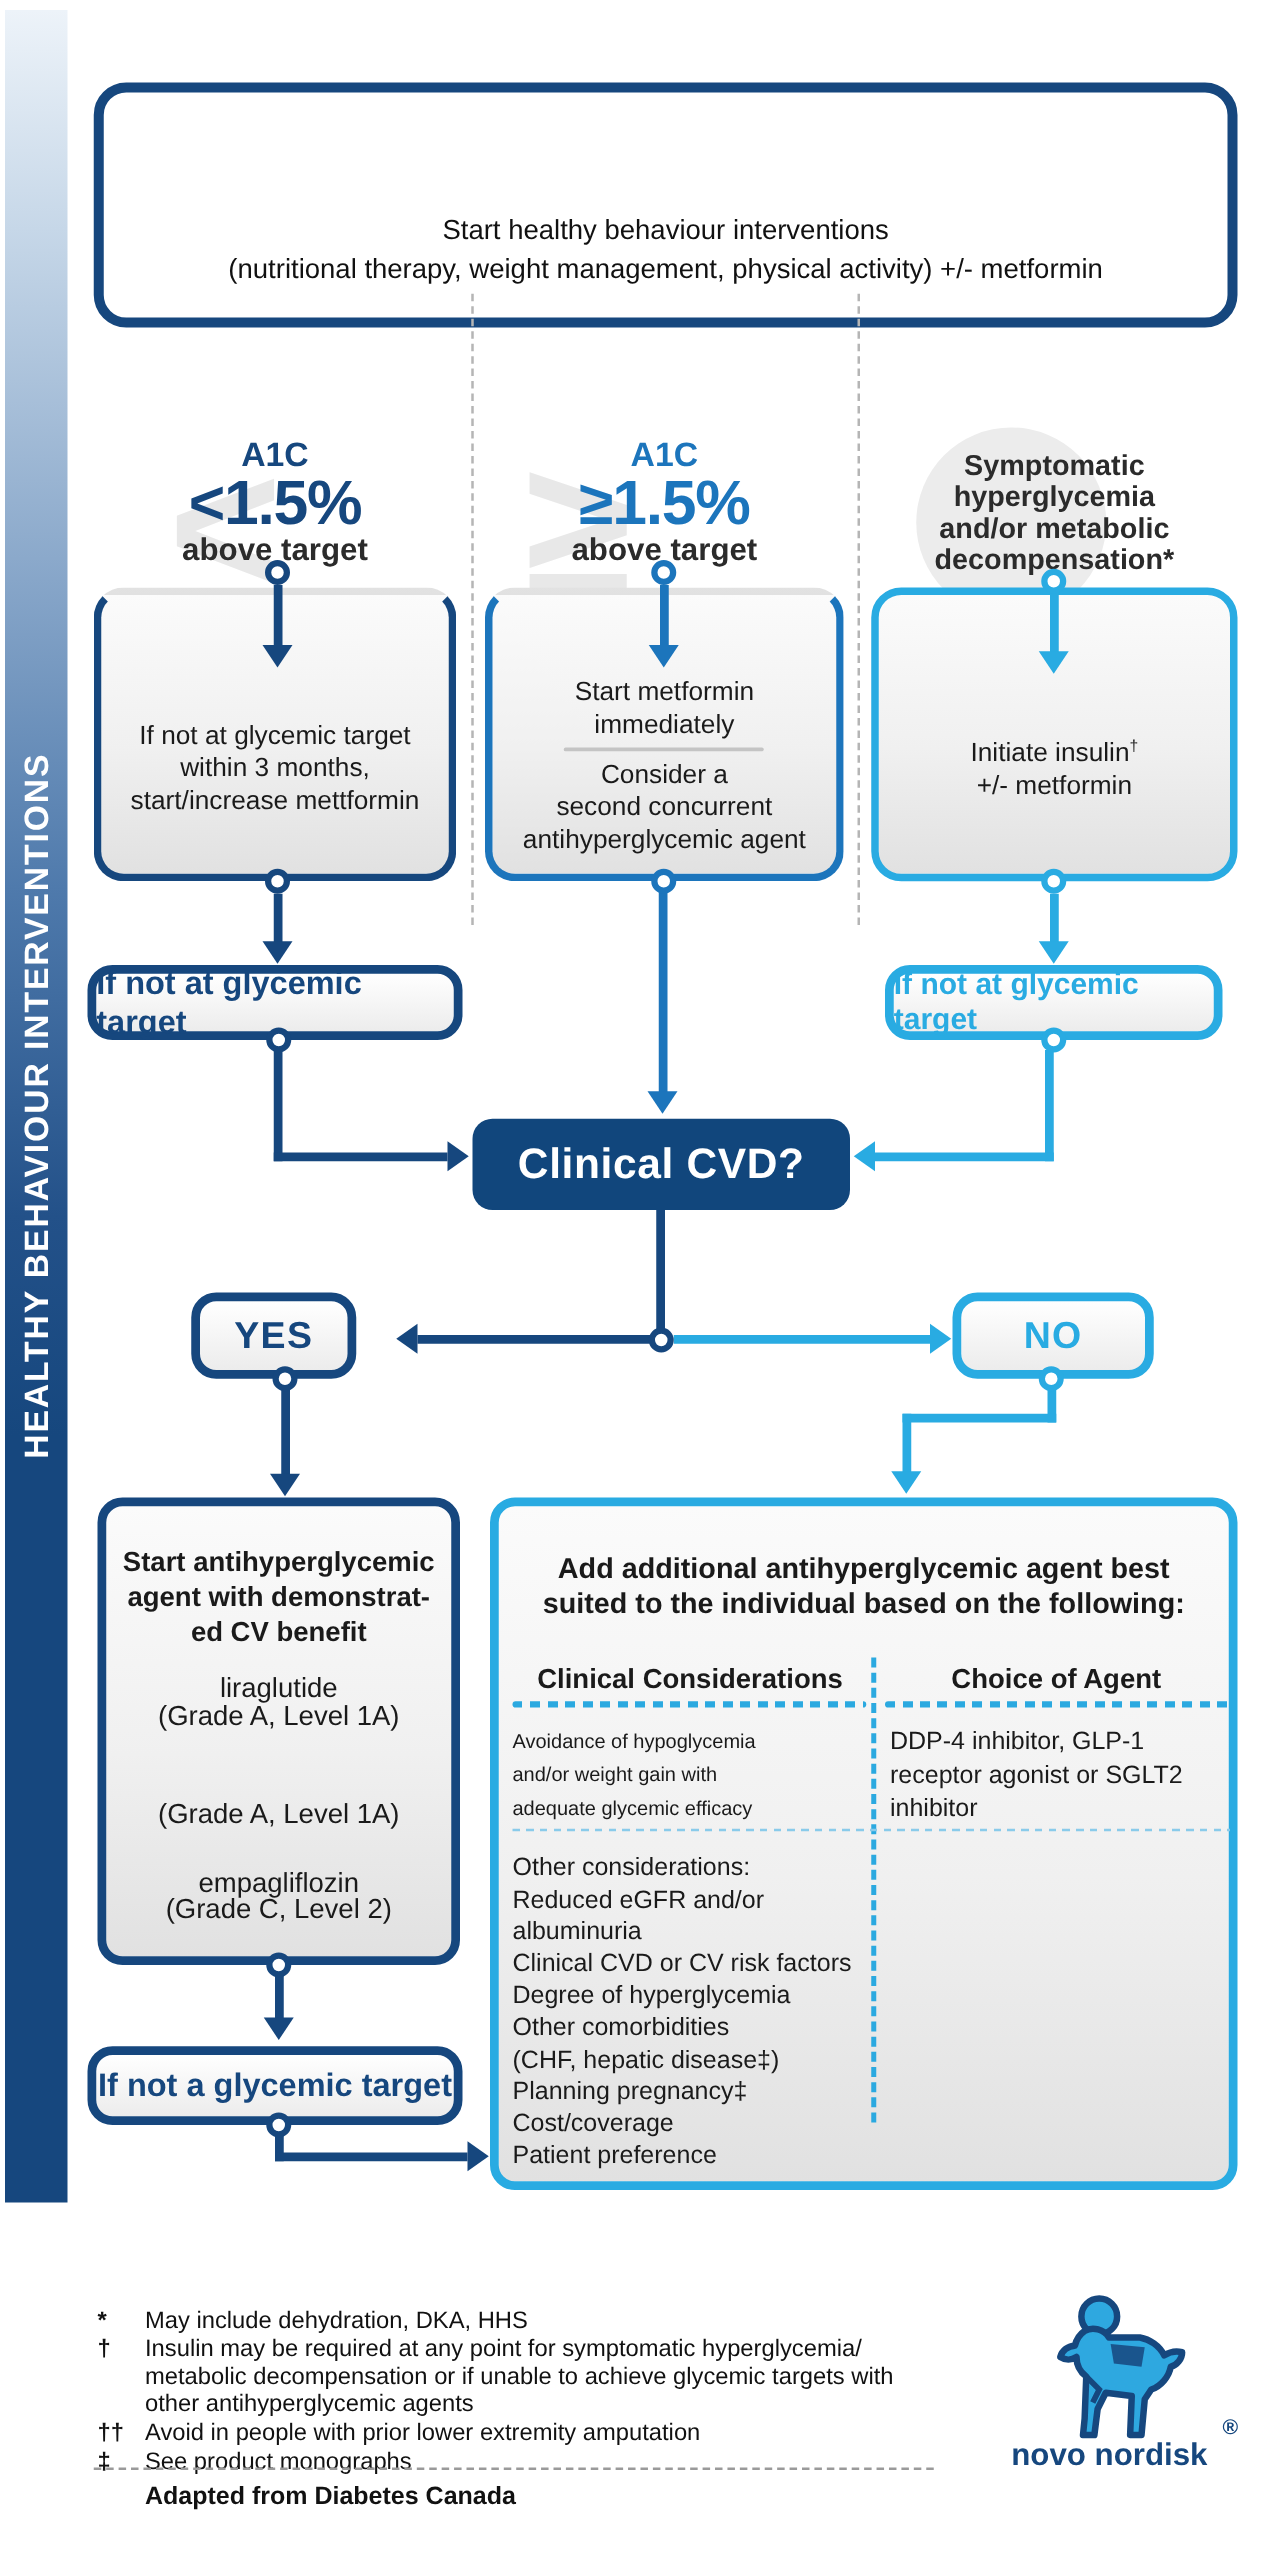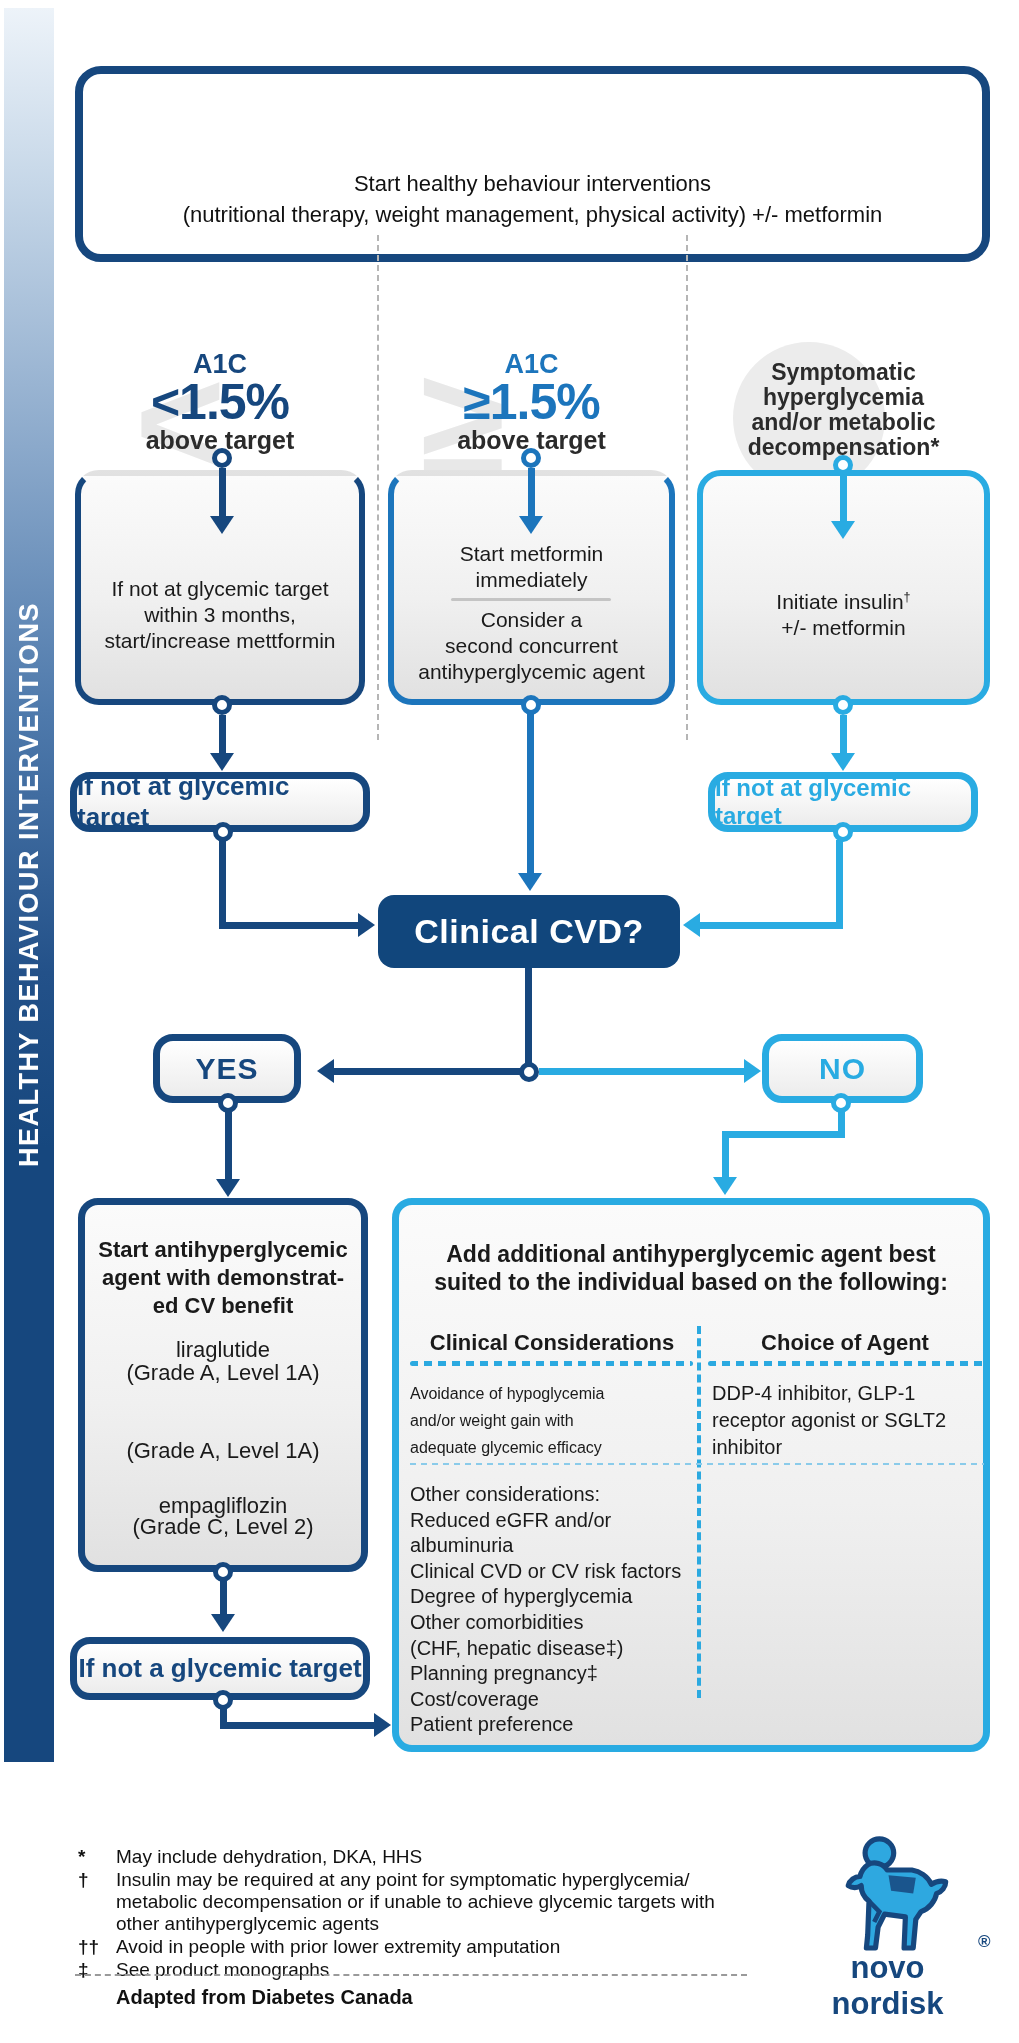--- a/index.html
+++ b/index.html
@@ -134,21 +134,21 @@
     <span style="color:#fff;font-size:34px;font-weight:bold;letter-spacing:0.5px;">Clinical CVD?</span>
   </div>
 
   <div class="abs vline" style="left:525px;top:968px;width:7px;height:100px;"></div>
   <div class="abs hline" style="left:334px;top:1068px;width:189px;height:7px;"></div>
   <div class="abs arr-left" style="left:317px;top:1059px;"></div>
   <div class="abs hline" style="left:539px;top:1068px;width:205px;height:7px;background:#29ABE2;"></div>
   <div class="abs arr-right" style="left:744px;top:1059px;border-left-color:#29ABE2;"></div>
   <div class="abs node" style="left:519px;top:1062px;z-index:3;"></div>
 
-  <div class="abs pill navy" style="left:153px;top:1034px;width:148px;height:69px;border:7px solid #16477E;font-size:30px;letter-spacing:1px;z-index:2;">
+  <div class="abs pill navy" style="left:153px;top:1034px;width:132px;height:69px;border:7px solid #16477E;font-size:30px;letter-spacing:1px;z-index:2;">
     <span>YES</span>
   </div>
   <div class="abs node" style="left:218px;top:1093px;z-index:3;"></div>
 
   <div class="abs pill lblue" style="left:762px;top:1034px;width:161px;height:69px;border:7px solid #29ABE2;font-size:30px;letter-spacing:1px;z-index:2;">
     <span>NO</span>
   </div>
   <div class="abs node" style="left:831px;top:1093px;border-color:#29ABE2;z-index:3;"></div>
 
   <div class="abs vline" style="left:225px;top:1111px;width:7px;height:70px;"></div>
@@ -234,17 +234,17 @@
   <div class="abs" style="left:75px;top:1974px;width:672px;border-top:2px dashed #9A9A9A;"></div>
   <div class="abs" style="left:116px;top:1986px;font-size:20px;font-weight:bold;color:#111;">Adapted from Diabetes Canada</div>
 
   <div class="abs" style="left:795px;top:1828px;width:200px;height:190px;">
     <svg width="130" height="120" viewBox="0 0 100 92" style="position:absolute;left:35px;top:8px;">
       <circle cx="38" cy="13" r="11" fill="#2EA8E0" stroke="#16477E" stroke-width="4"></circle>
       <path d="M44,26 C41,21 34,19 29,22 C26,24 24,27 23,31 C19,31 15,34 14,38 C17,40 21,40 24,38 C24,43 26,47 30,50 L29,76 L28,86 L35,86 L37,70 L42,60 L58,62 L57,86 L64,86 L66,64 L70,58 C76,56 81,50 82,44 C86,43 89,39 89,35 C85,34 81,35 78,37 C75,31 69,27 63,26 Z" fill="#2EA8E0" stroke="#16477E" stroke-width="4" stroke-linejoin="round"></path>
       <path d="M45,30 L66,32 L64,44 L47,42 Z" fill="#16477E" opacity="0.85"></path>
       <path d="M30,50 L38,58 L34,66" fill="none" stroke="#16477E" stroke-width="3.5"></path>
     </svg>
-    <div class="abs ctr" style="left:0px;top:122px;width:185px;font-size:31px;font-weight:bold;color:#16477E;letter-spacing:0px;">novo nordisk</div>
+    <div class="abs ctr" style="left:0px;top:122px;width:185px;font-size:25px;font-weight:bold;color:#16477E;letter-spacing:0px;">novo nordisk</div>
     <div class="abs" style="left:183px;top:104px;font-size:17px;font-weight:bold;color:#16477E;">®</div>
   </div>
 
 </div>
 
 </body></html>

